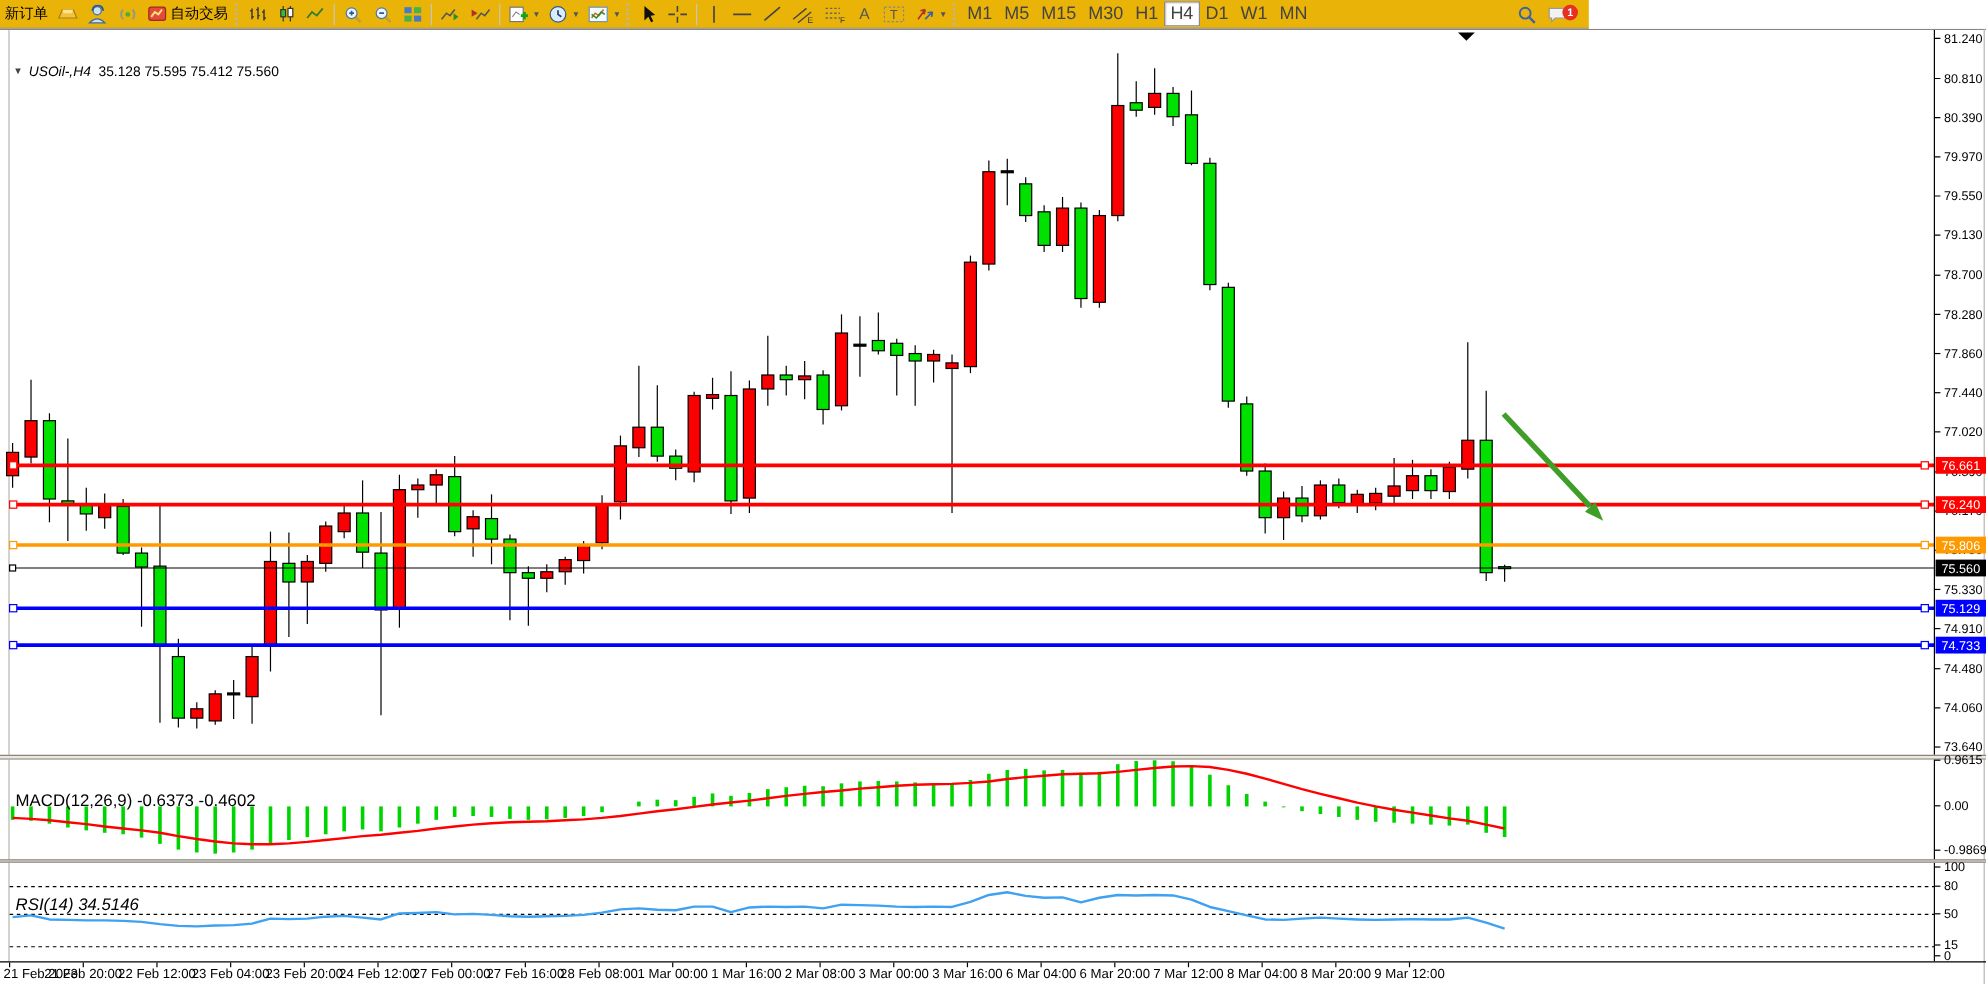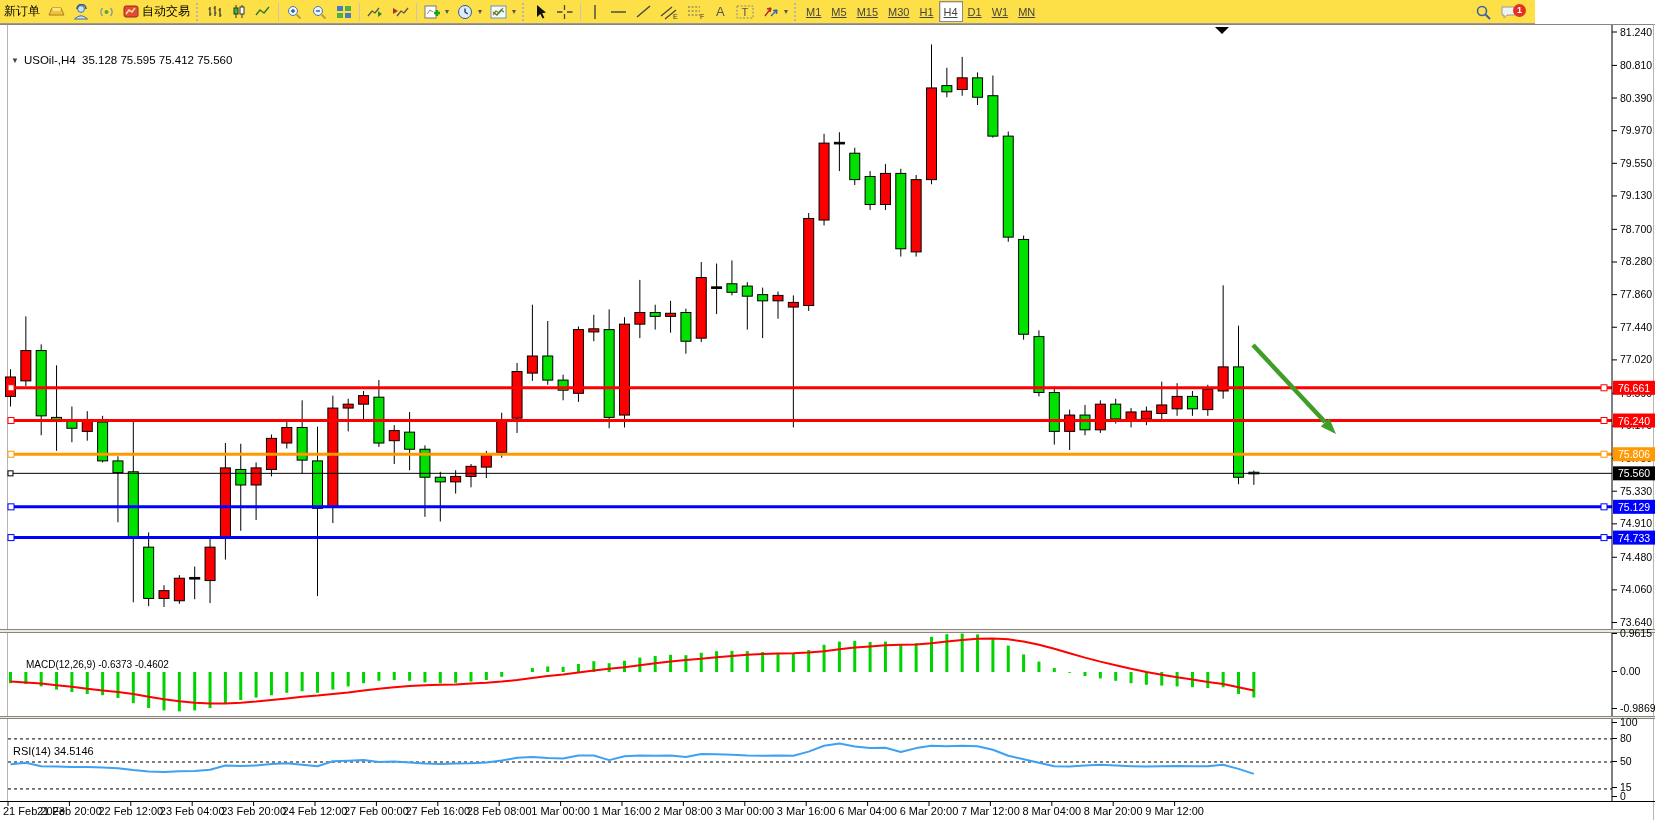--- a/index.html
+++ b/index.html
@@ -1,39 +1,39 @@
 <!DOCTYPE html>
 <html><head>
 <meta charset="utf-8">
 <style>
   html,body{margin:0;padding:0;background:#fff;width:1655px;height:826px;overflow:hidden;
             font-family:"Liberation Sans","DejaVu Sans",sans-serif;}
   
-  .toolbar{position:absolute;left:0;top:0;width:1535px;height:23px;background:#fde047;
+  .toolbar{position:absolute;left:0;top:0;width:1324px;height:23px;background:#eab308;
            border-bottom:1px solid #9d9992;display:flex;align-items:center;font-size:12px;color:#222;}
   .tb{height:20px;min-width:20px;margin:0 1px;padding:0 2px;background:transparent;border:1px solid transparent;
       display:flex;align-items:center;justify-content:center;gap:3px;cursor:default;}
   .tb svg{display:block;}
   .tb-label{font-size:12px;white-space:nowrap;}
   .sep{width:1px;height:18px;background:#c9c5bc;margin:0 3px;}
   .grip{width:3px;height:18px;margin:0 2px;border-left:2px dotted #b9b5ac;}
-  .tf{font-size:11px;color:#444;padding:0 4px;height:19px;display:flex;align-items:center;border:1px solid transparent;text-decoration:underline;}
+  .tf{font-size:15px;color:#444;padding:0 4px;height:19px;display:flex;align-items:center;border:1px solid transparent;}
   .tf.active{background:#fff;border:1px solid #8f8b84;box-shadow:inset 1px 1px 1px #d8d4cc;text-align:right;}
   .caret{font-size:8px;color:#555;margin-left:1px;}
   .spacer{flex:1;}
   .badge{position:absolute;top:1px;right:-6px;background:#e53022;color:#fff;border-radius:8px;
          font-size:9px;min-width:13px;height:13px;line-height:13px;text-align:center;font-weight:bold;}
   .chaticon{position:relative;}
   
   #chartarea{position:absolute;left:0;top:24px;width:1655px;height:796px;}
   #title{position:absolute;left:11px;top:30px;font-size:11.5px;color:#000;white-space:nowrap;z-index:5;}
   #title .tri{color:#444;font-size:8px;vertical-align:1px;margin-right:5px;}
-  #title b{font-weight:normal;}
-  #macdlabel{position:absolute;left:26px;top:635px;font-size:10px;color:#000;z-index:5;}
-  #rsilabel{position:absolute;left:13px;top:721px;font-size:11px;color:#000;z-index:5;}
+  #title b{font-weight:normal;font-style:italic;}
+  #macdlabel{position:absolute;left:13px;top:635px;font-size:14px;color:#000;z-index:5;}
+  #rsilabel{position:absolute;left:13px;top:721px;font-size:14px;color:#000;z-index:5;font-style:italic;}
   svg text{font-family:"Liberation Sans","DejaVu Sans",sans-serif;}
 </style>
 </head>
 <body>
 
 <div class="toolbar">
   <button class="tb">
     <span class="tb-label">新订单</span>
   </button>
   <button class="tb">

